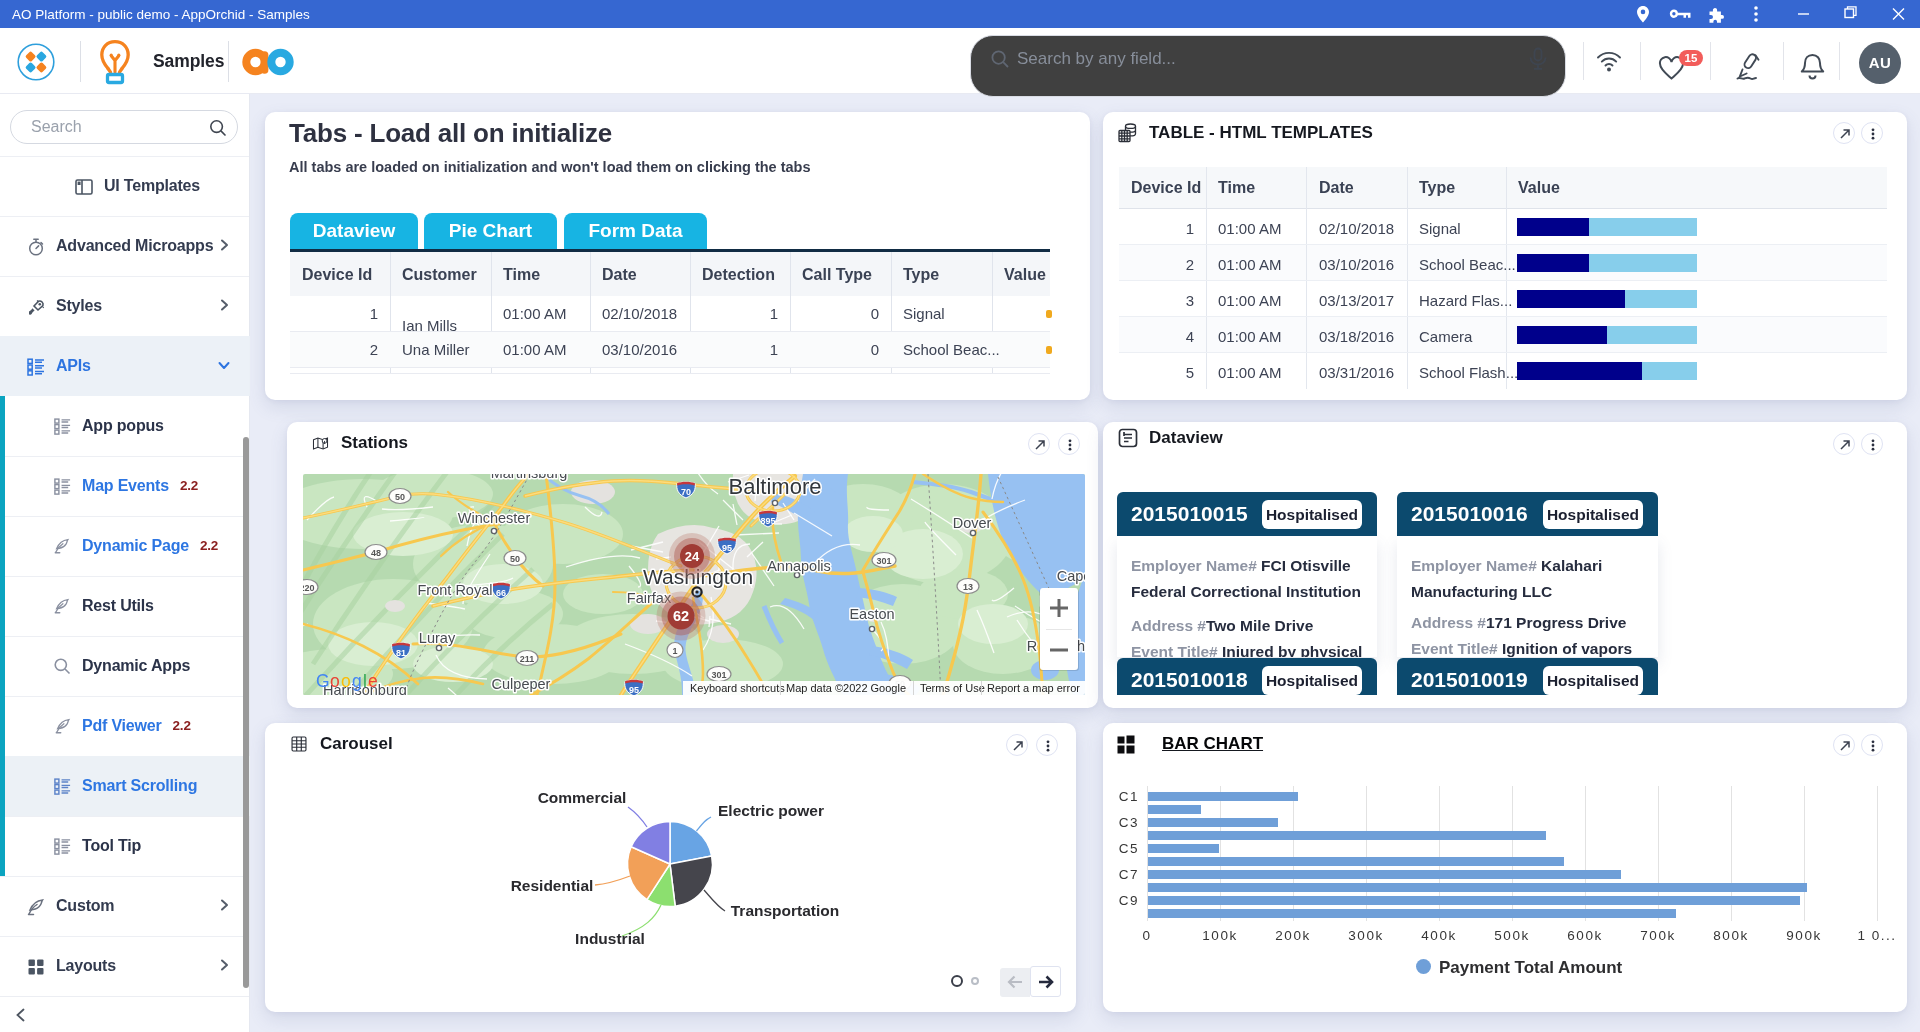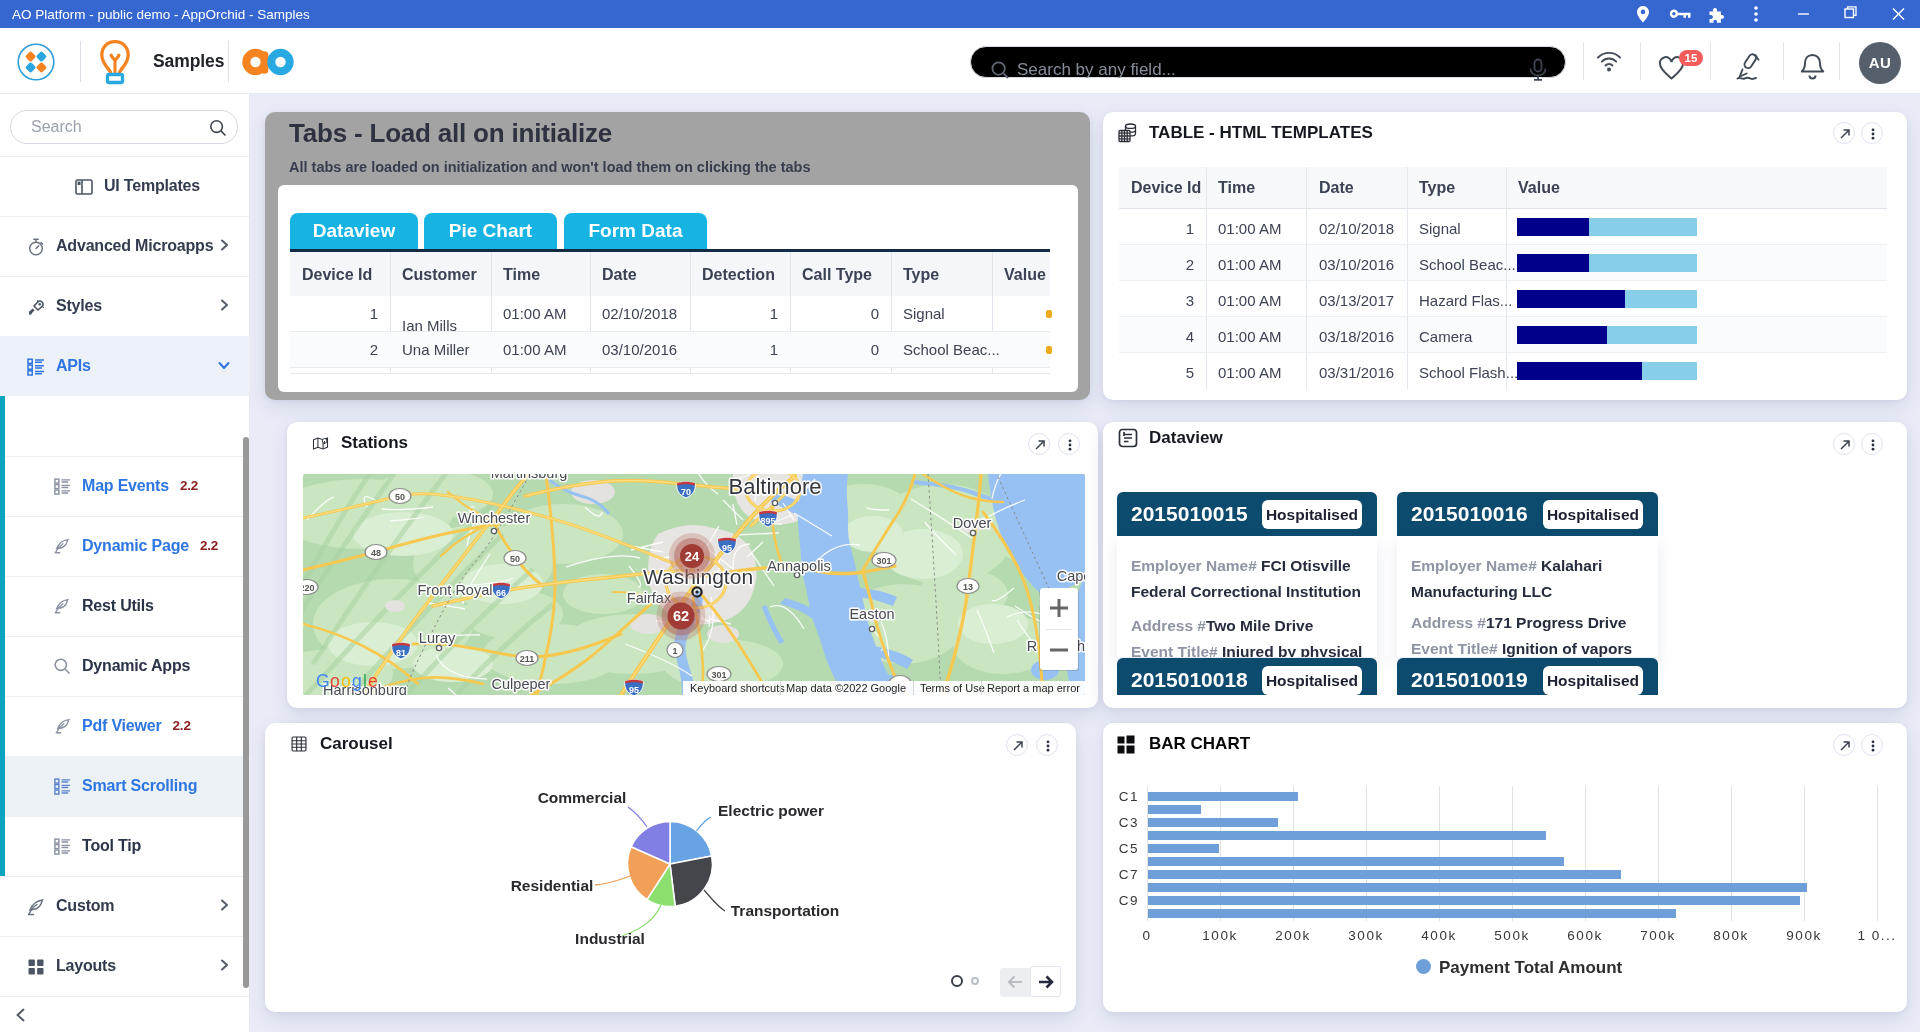--- a/index.html
+++ b/index.html
@@ -84,21 +84,21 @@
   </svg>
   <div class="abs" style="left:153px;top:23px;font-size:17.5px;font-weight:600;color:#22242c;letter-spacing:-0.1px;">Samples</div>
   <div class="abs" style="left:228px;top:13px;width:1px;height:41px;background:#dcdfe6;"></div>
 
   <svg class="abs" style="left:242px;top:16px;" width="52" height="36" viewBox="0 0 52 36">
     <circle cx="13.5" cy="18" r="9.2" fill="none" stroke="#f5831f" stroke-width="8"></circle>
     <path d="M22.6 11 L22.6 26" stroke="#f5831f" stroke-width="7.6" stroke-linecap="round" fill="none"></path>
     <circle cx="38.5" cy="18" r="9.2" fill="none" stroke="#29a9e1" stroke-width="8"></circle>
   </svg>
 
-  <div class="abs" style="left:970px;top:18px;width:596px;height:32px;border:1px solid #d9dce4;border-radius:23px;background:#000000;">
+  <div class="abs" style="left:970px;top:7px;width:596px;height:62px;border:1px solid #d9dce4;border-radius:23px;background:#404040;">
     <svg class="abs" style="left:19px;top:13px;" width="20" height="20" viewBox="0 0 20 20">
           <circle cx="8.6" cy="8.6" r="6.2" fill="none" stroke="#5f6672" stroke-width="1.8"></circle>
           <path d="M13.2 13.2 L18 18" stroke="#5f6672" stroke-width="1.8"></path>
         </svg>
     <div class="abs" style="left:46px;top:13px;font-size:17px;color:#878e9a;">Search by any field...</div>
     <svg class="abs" style="left:556px;top:11px;" width="22" height="24" viewBox="0 0 22 24">
       <rect x="7.5" y="1.5" width="7" height="12" rx="3.5" fill="none" stroke="#3e4550" stroke-width="1.8"></rect>
       <path d="M3.5 10.5 c0 4.2 3.3 7 7.5 7 s7.5-2.8 7.5-7 M11 17.5 l0 4 M7 21.8 l8 0" fill="none" stroke="#3e4550" stroke-width="1.8"></path>
     </svg>
   </div>
@@ -211,20 +211,35 @@
               <path d="M9 3 l9 0 M9 5.2 l7 0"></path>
               <path d="M9 8.8 l9 0 M9 11 l7 0"></path>
               <path d="M9 14.6 l9 0 M9 16.8 l7 0"></path>
             </g>
           </svg></span>
         <span class="sbtxt" style="color:#2d74e0;">APIs</span>
         <span class="sbchev"><svg width="14" height="14" viewBox="0 0 14 14">
             <path d="M2.5 5 L7 10 L11.5 5" fill="none" stroke="#2d74e0" stroke-width="2" stroke-linecap="round" stroke-linejoin="round"></path>
           </svg></span>
       </div>
+  <div class="abs sbrow sub" style="top:302px;">
+        <span class="sbico"><svg width="19" height="19" viewBox="0 0 20 20">
+            <g fill="none" stroke="#8a90a0" stroke-width="1.5">
+              <rect x="2" y="2.2" width="4.2" height="4.2"></rect>
+              <rect x="2" y="8" width="4.2" height="4.2"></rect>
+              <rect x="2" y="13.8" width="4.2" height="4.2"></rect>
+            </g>
+            <g stroke="#8a90a0" stroke-width="1.5">
+              <path d="M9 3 l9 0 M9 5.2 l7 0"></path>
+              <path d="M9 8.8 l9 0 M9 11 l7 0"></path>
+              <path d="M9 14.6 l9 0 M9 16.8 l7 0"></path>
+            </g>
+          </svg></span>
+        <span class="sbtxt dark2">App popus</span>
+      </div>
   <div class="abs sbrow sub" style="top:362px;">
         <span class="sbico"><svg width="19" height="19" viewBox="0 0 20 20">
             <g fill="none" stroke="#8a90a0" stroke-width="1.5">
               <rect x="2" y="2.2" width="4.2" height="4.2"></rect>
               <rect x="2" y="8" width="4.2" height="4.2"></rect>
               <rect x="2" y="13.8" width="4.2" height="4.2"></rect>
             </g>
             <g stroke="#8a90a0" stroke-width="1.5">
               <path d="M9 3 l9 0 M9 5.2 l7 0"></path>
               <path d="M9 8.8 l9 0 M9 11 l7 0"></path>
@@ -322,21 +337,21 @@
 
   <div class="abs" style="left:243px;top:343px;width:6px;height:551px;background:#999;border-radius:3px;"></div>
 
   <div class="abs" style="left:0;top:902px;width:249px;height:36px;border-top:1px solid #eceef3;">
     <svg class="abs" style="left:13px;top:10px;" width="16" height="16" viewBox="0 0 16 16">
           <path d="M10.5 2.5 L4.5 8 L10.5 13.5" fill="none" stroke="#4d5560" stroke-width="1.8" stroke-linecap="round"></path>
         </svg>
   </div>
 </div>
 
-<div class="card" id="tabscard" style="left:265px;top:112px;width:825px;height:288px;background:#a3a3a3;">
+<div class="card" id="tabscard" style="left:265px;top:112px;width:825px;height:288px;background:#ffffff;">
   <div class="abs" style="left:24px;top:6px;font-size:26px;font-weight:600;color:#2e3140;letter-spacing:-0.2px;">Tabs - Load all on initialize</div>
   <div class="abs" style="left:24px;top:47px;font-size:14.5px;font-weight:700;color:#383d4e;">All tabs are loaded on initialization and won't load them on clicking the tabs</div>
   <div class="abs" style="left:13px;top:73px;width:800px;height:207px;background:#fff;border-radius:6px;overflow:hidden;">
     <div class="abs tab" style="left:12px;width:128px;">Dataview</div>
     <div class="abs tab" style="left:146px;width:133px;">Pie Chart</div>
     <div class="abs tab" style="left:286px;width:143px;">Form Data</div>
     <div class="abs" style="left:12px;top:64px;width:760px;height:3px;background:#112c44;"></div>
     <div class="abs" style="left:12px;top:67px;width:760px;height:44px;background:#f4f6f9;"></div>
 
     <div class="abs tvs" style="left:112px;"></div>
@@ -903,21 +918,21 @@
         </svg>
   </div>
   <div class="abs" style="left:765px;top:243px;width:31px;height:31px;background:#fff;border:1px solid #dfe3f0;border-radius:3px;">
     <svg style="position:absolute;left:5px;top:5px;" width="20" height="20" viewBox="0 0 20 20">
           <path d="M3 10 H16 M10.5 4.5 L16 10 L10.5 15.5" fill="none" stroke="#252a3d" stroke-width="2.6"></path>
         </svg>
   </div>
 </div>
 
 <div class="card" id="barcard" style="left:1103px;top:723px;width:804px;height:289px;">
-  <div class="cardhead" style="top:9px;gap:13px;">
+  <div class="cardhead" style="top:9px;gap:26px;text-decoration:underline;">
     <svg width="19" height="19" viewBox="0 0 19 19">
           <g fill="#0c0c0f">
             <rect x="0.5" y="1.5" width="7" height="7"></rect>
             <rect x="9.5" y="0.5" width="8" height="8"></rect>
             <rect x="0.5" y="10.5" width="7" height="8"></rect>
             <rect x="9.5" y="10.5" width="8" height="8"></rect>
           </g>
         </svg>
     <span style="font-weight:800;color:#050608;">BAR CHART</span>
   </div>

